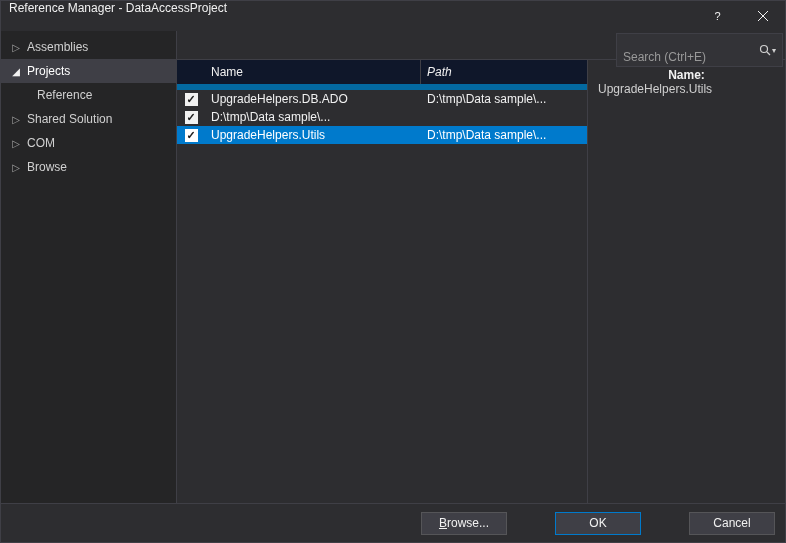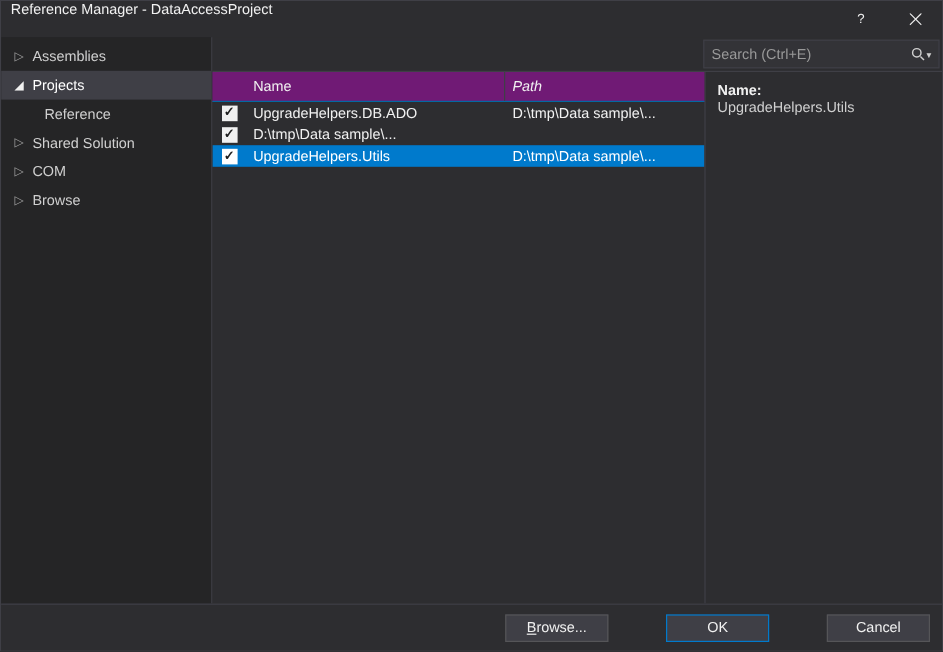--- a/index.html
+++ b/index.html
@@ -95,27 +95,26 @@
   }
   .topbar {
     height: 28px;
     display: flex;
     align-items: stretch;
     justify-content: flex-end;
     border-bottom: 1px solid #3f3f46;
   }
   .search {
     display: flex;
-    align-items: center;
-    width: 197px;
+    width: 167px;
     background: #333337;
     border: 1px solid #3f3f46;
     box-sizing: border-box;
     margin: 2px 2px 2px 0;
-    padding: 1px 6px;
+    padding: 16px 6px;
     color: #999999;
   }
   .search span.placeholder {
     flex: 1;
     color: #999999;
   }
   .search .mag {
     font-size: 12px;
     color: #d0d0d0;
     display: flex;
@@ -131,22 +130,22 @@
     flex: 1;
     display: flex;
     flex-direction: column;
     min-width: 0;
     border-right: 1px solid #3f3f46;
   }
   .col-headers {
     display: flex;
     height: 24px;
     align-items: flex-start;
-    border-bottom: 1px solid #0369a1;
-    background: #701a75;
+    border-bottom: 6px solid #0369a1;
+    background: #0f172a;
   }
   .col-headers .chk-col { width: 28px; }
   .col-headers .name-col {
     width: 216px;
     padding-left: 6px;
     border-right: 1px solid #3f3f46;
     box-sizing: border-box;
     height: 100%;
     display: flex;
     align-items: center;
@@ -209,20 +208,21 @@
     background: #ffffff;
   }
   .details-pane {
     width: 197px;
     padding: 8px 10px;
     box-sizing: border-box;
   }
   .details-pane .label {
     font-weight: bold;
     color: #f1f1f1;
+    text-align: center;
   }
   .details-pane .value {
     color: #d0d0d0;
   }
   .footer {
     height: 38px;
     display: flex;
     align-items: center;
     justify-content: flex-end;
     padding-right: 10px;

